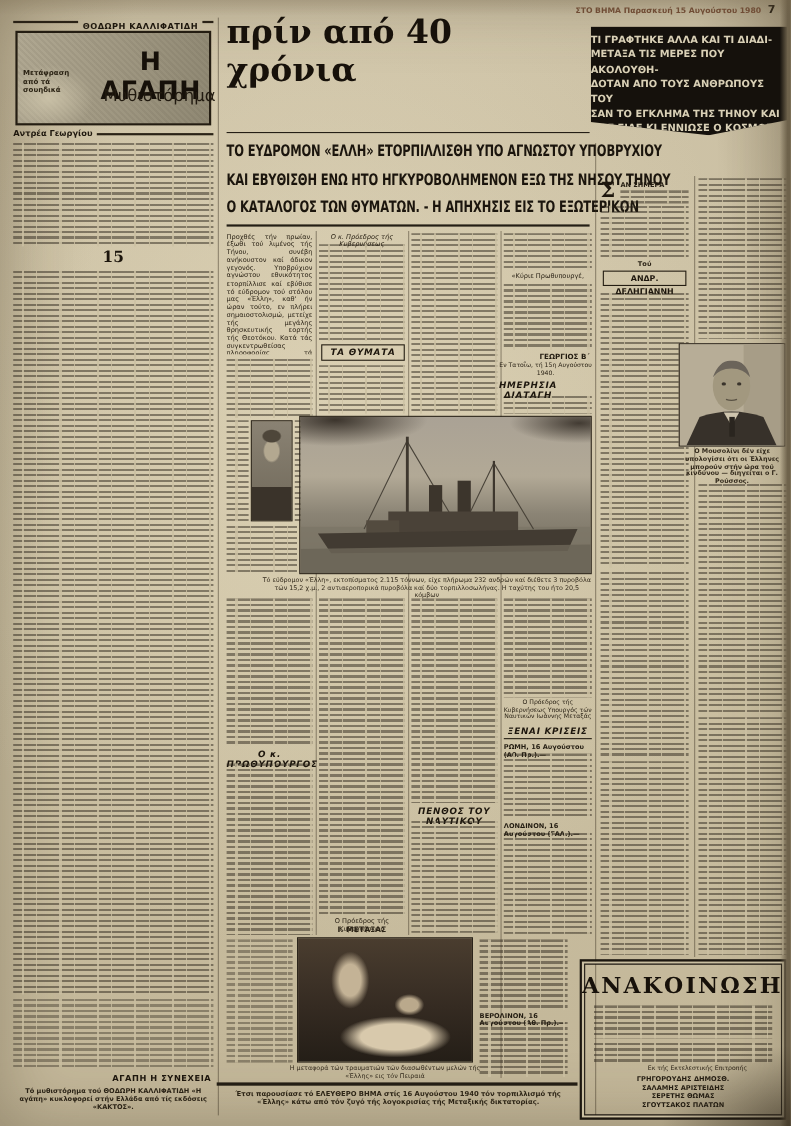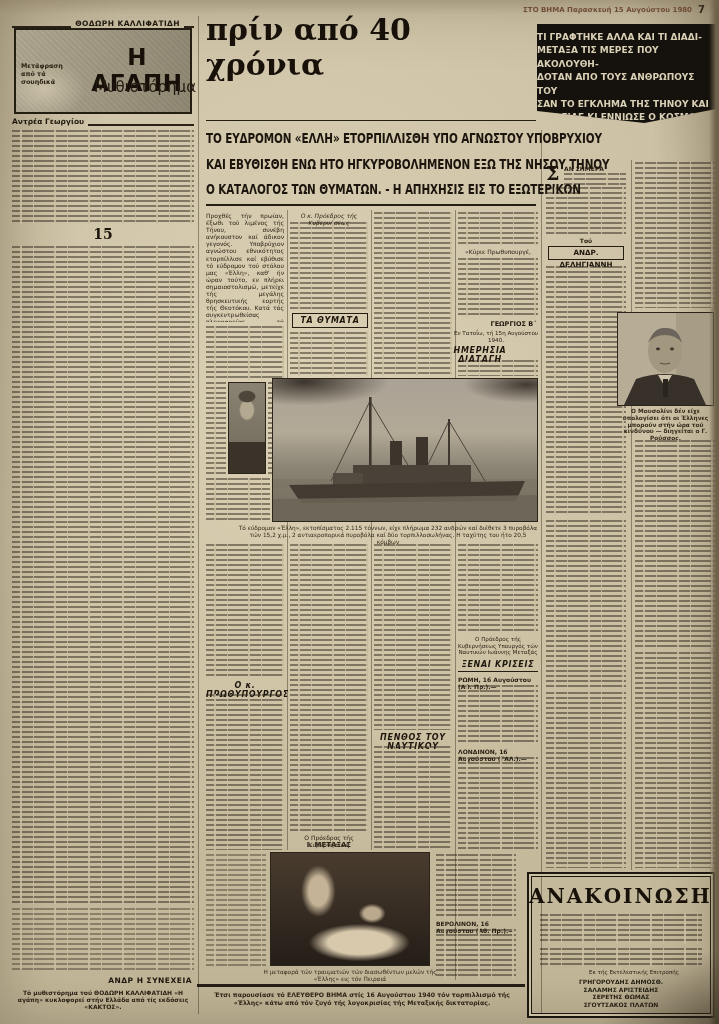--- a/index.html
+++ b/index.html
@@ -27,46 +27,46 @@
   .dateline{font-weight:bold;font-size:6px;color:#241d12;}
 </style>
 </head>
 <body>
 
 <div class="page">
 
   <div class="abs" style="left:430px;top:6px;width:262px;text-align:right;font-size:7px;font-weight:bold;color:#6f4a33;">ΣΤΟ ΒΗΜΑ  Παρασκευή 15 Αυγούστου 1980</div>
   <div class="abs" style="left:698px;top:4px;font-size:10px;font-weight:bold;color:#2b2316;">7</div>
 
-  <div class="abs" style="left:12px;top:19px;width:182px;display:flex;align-items:flex-end;gap:4px;">
+  <div class="abs" style="left:12px;top:19px;width:182px;display:flex;align-items:flex-start;gap:4px;">
     <span style="flex:1;height:2px;background:#2a2216;"></span>
     <span style="font-size:7.5px;font-weight:bold;letter-spacing:.4px;color:#1f180e;">ΘΟΔΩΡΗ ΚΑΛΛΙΦΑΤΙΔΗ</span>
     <span style="width:10px;height:2px;background:#2a2216;"></span>
   </div>
 
   <div class="abs" style="left:14px;top:28px;width:178px;height:86px;border:2px solid #241d12;box-sizing:border-box;
        background:
         radial-gradient(ellipse 55px 40px at 16% 72%, rgba(205,196,170,.9), rgba(205,196,170,0) 75%),
         repeating-linear-gradient(45deg, rgba(70,62,48,.08) 0 2px, rgba(70,62,48,0) 2px 4px),
         linear-gradient(100deg,#b0a892 0%,#a29a84 45%,#8f8873 100%);">
     <div class="abs" style="left:68px;top:14px;width:106px;text-align:center;font-size:23px;font-weight:bold;letter-spacing:.5px;color:#161009;">Η ΑΓΑΠΗ</div>
     <div class="abs" style="left:78px;top:48px;width:90px;text-align:right;font-size:15px;font-weight:normal;color:#211a10;">Μυθιστόρημα</div>
     <div class="abs" style="left:5px;top:32px;width:52px;font-size:6.4px;line-height:8px;font-weight:bold;color:#2a2213;">Μετάφραση από τά σουηδικά</div>
   </div>
 
-  <div class="abs" style="left:12px;top:117px;width:182px;display:flex;align-items:flex-end;gap:4px;">
+  <div class="abs" style="left:12px;top:117px;width:182px;display:flex;align-items:center;gap:4px;">
     <span style="font-size:7.5px;font-weight:bold;color:#1f180e;">Αντρέα Γεωργίου</span>
     <span style="flex:1;height:2px;background:#2a2216;"></span>
   </div>
 
   <div class="ft" style="left:12px;top:130px;width:182px;height:94px;"></div>
   <div class="abs" style="left:12px;top:226px;width:182px;text-align:center;font-family:'DejaVu Serif',serif;font-size:14px;font-weight:bold;color:#1c150c;">15</div>
   <div class="ft" style="left:12px;top:246px;width:182px;height:658px;"></div>
   <div class="ft soft" style="left:12px;top:908px;width:182px;height:62px;"></div>
-  <div class="abs" style="left:80px;top:976px;width:112px;text-align:right;font-size:7.5px;font-weight:bold;letter-spacing:.5px;color:#1d160d;">ΑΝΔΡ Η ΣΥΝΕΧΕΙΑ</div>
+  <div class="abs" style="left:80px;top:976px;width:112px;text-align:right;font-size:7.5px;font-weight:bold;letter-spacing:.5px;color:#1d160d;">ΑΓΑΠΗ Η ΣΥΝΕΧΕΙΑ</div>
   <div class="abs tinyc" style="left:13px;top:989px;width:180px;font-weight:bold;">Τό μυθιστόρημα τού ΘΟΔΩΡΗ ΚΑΛΛΙΦΑΤΙΔΗ «Η αγάπη» κυκλοφορεί στήν Ελλάδα από τίς εκδόσεις «ΚΑΚΤΟΣ».</div>
 
   <div class="vrule" style="left:198px;top:16px;height:998px;"></div>
 
   <div class="abs" style="left:206px;top:12px;width:330px;font-family:'DejaVu Serif',serif;font-weight:bold;font-size:30px;line-height:35px;color:#17110a;">
     <div>πρίν από 40 χρόνια</div>
   </div>
 
   <div class="abs" style="left:537px;top:24px;width:179px;height:100px;background:#15110c;color:#d9d0b6;
        clip-path:polygon(0 0,100% 0,100% 85%,60% 99%,0 87%);

